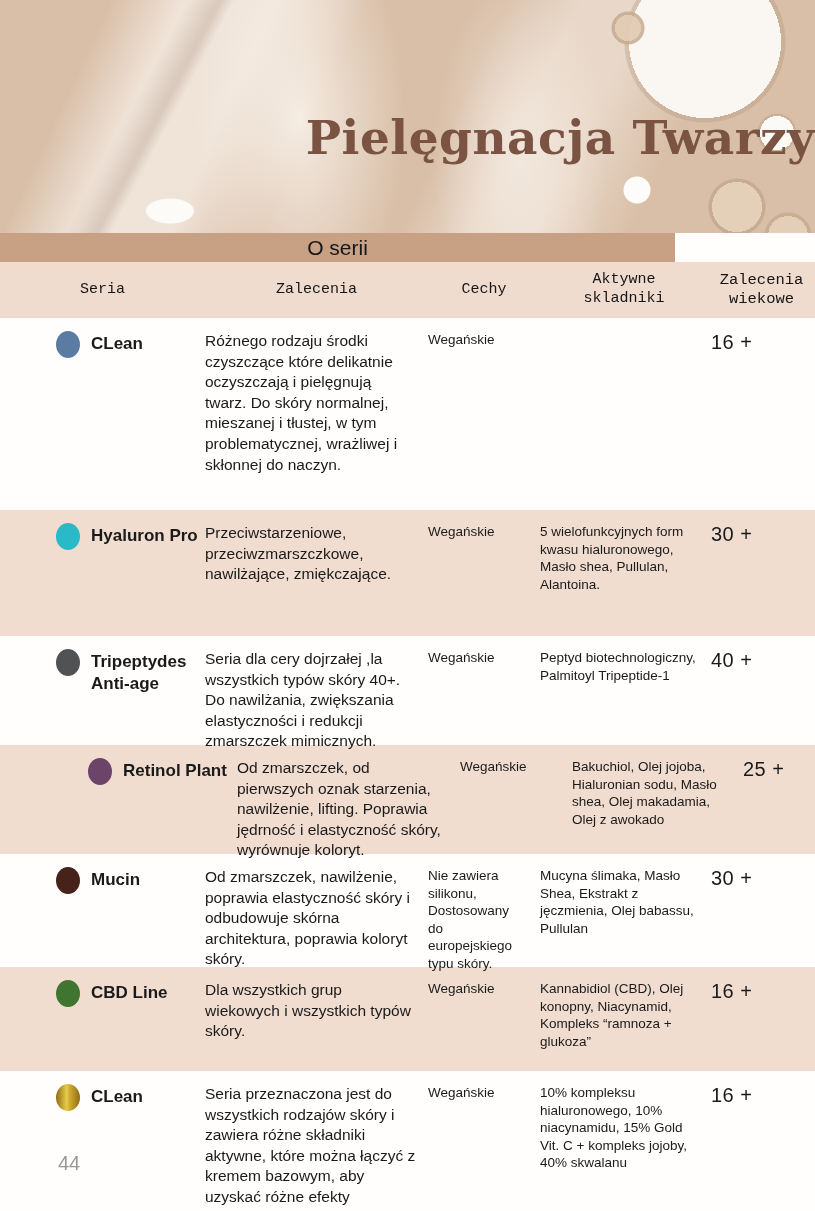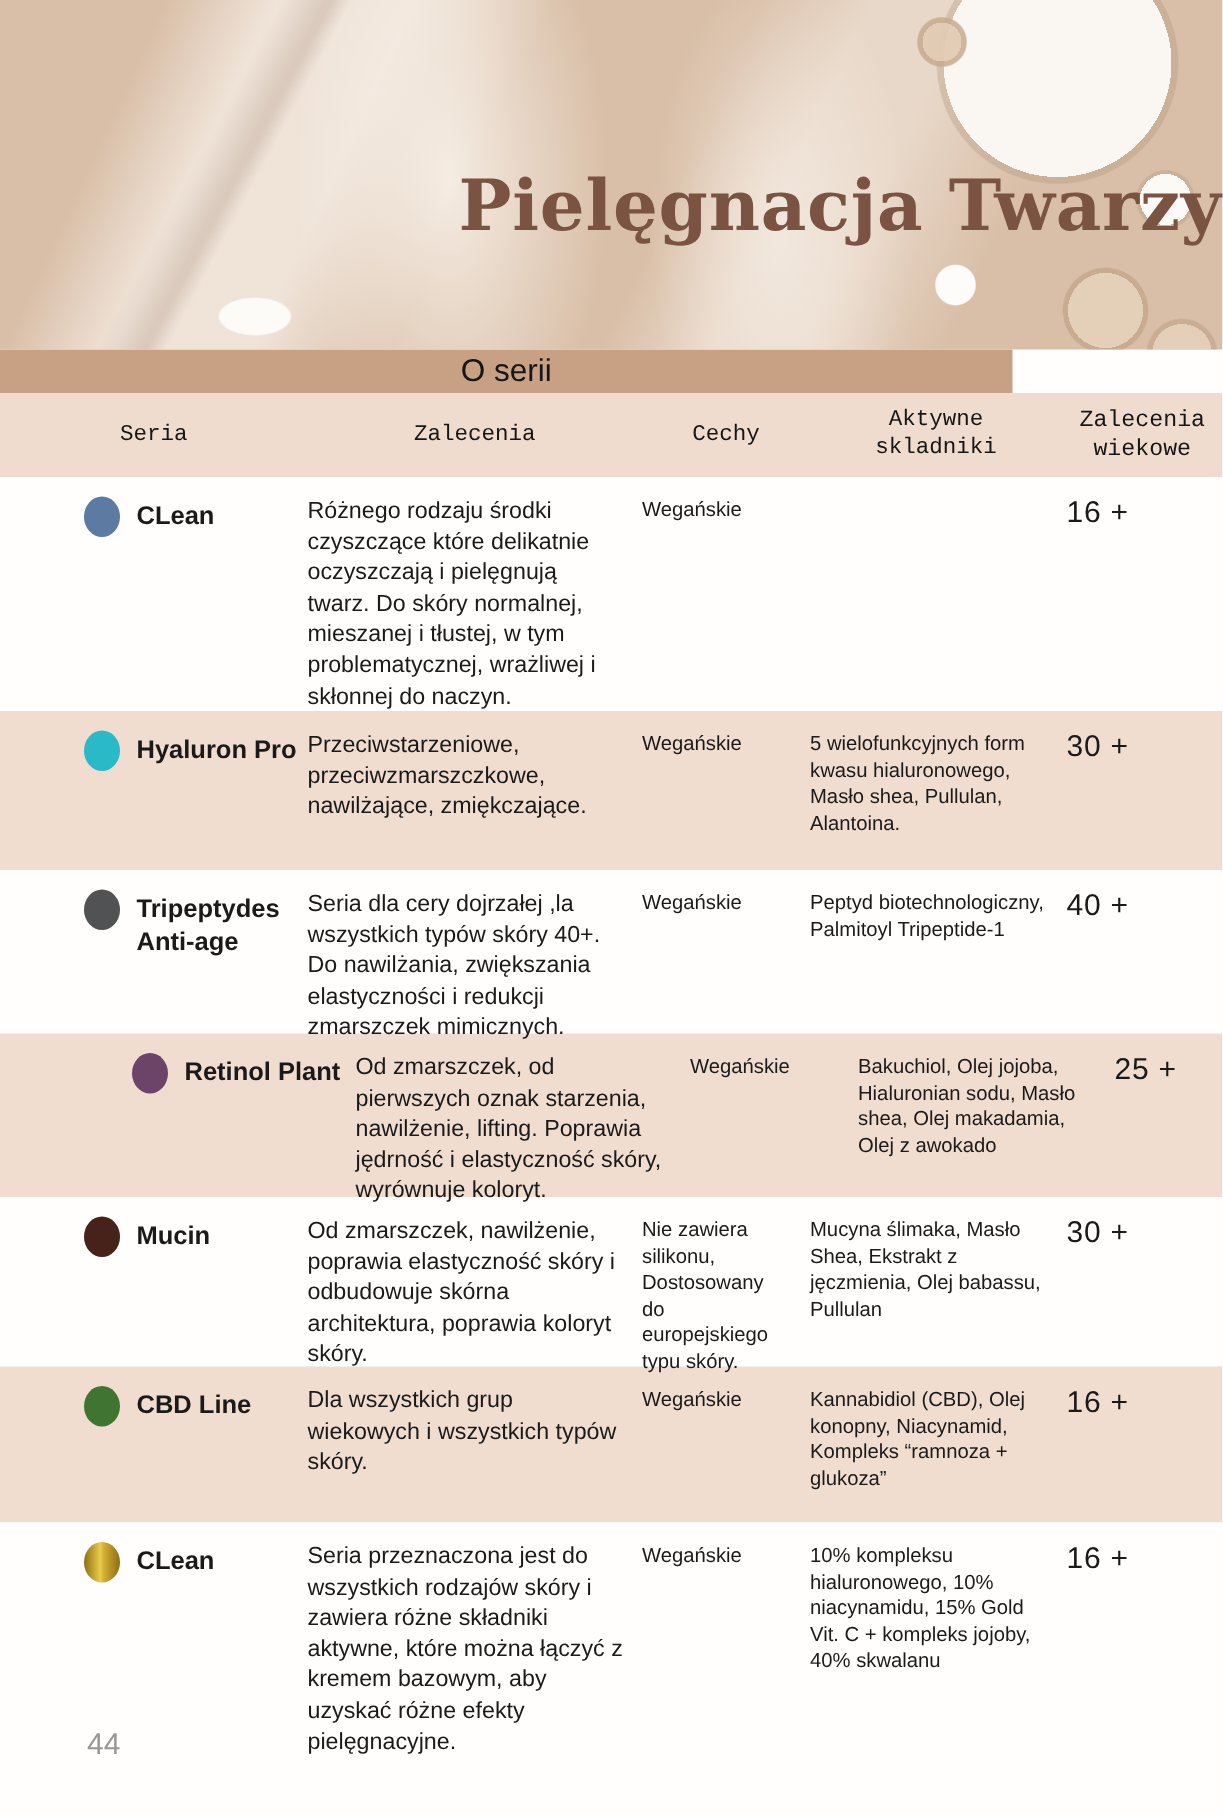--- a/index.html
+++ b/index.html
@@ -96,21 +96,21 @@
   <div class="cell c-seria">
     <span class="dot" style="background: rgb(91, 123, 162);"></span>
     <span class="series-name">CLean</span>
   </div>
   <div class="cell c-zalecenia">Różnego rodzaju środki czyszczące które delikatnie oczyszczają i pielęgnują twarz. Do skóry normalnej, mieszanej i tłustej, w tym problematycznej, wrażliwej i skłonnej do naczyn.</div>
   <div class="cell c-cechy">Wegańskie</div>
   <div class="cell c-aktywne"></div>
   <div class="cell c-wiekowe">16 +</div>
 </div>
 
-<div class="grid row row--pink" style="height:106px;">
+<div class="grid row row--pink" style="height:126px;margin-top:36px;">
   <div class="cell c-seria">
     <span class="dot" style="background: rgb(42, 185, 198);"></span>
     <span class="series-name">Hyaluron Pro</span>
   </div>
   <div class="cell c-zalecenia">Przeciwstarzeniowe, przeciwzmarszczkowe, nawilżające, zmiękczające.</div>
   <div class="cell c-cechy">Wegańskie</div>
   <div class="cell c-aktywne">5 wielofunkcyjnych form kwasu hialuronowego, Masło shea, Pullulan, Alantoina.</div>
   <div class="cell c-wiekowe">30 +</div>
 </div>
 

